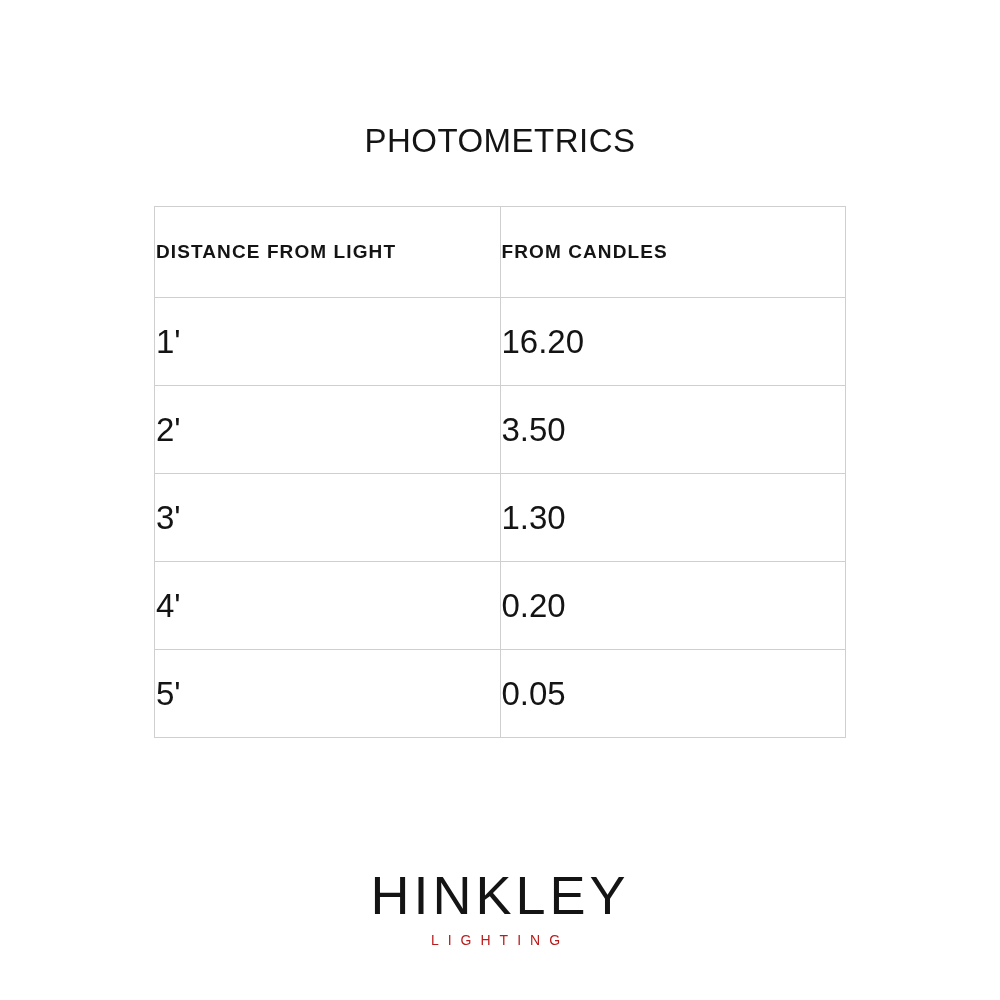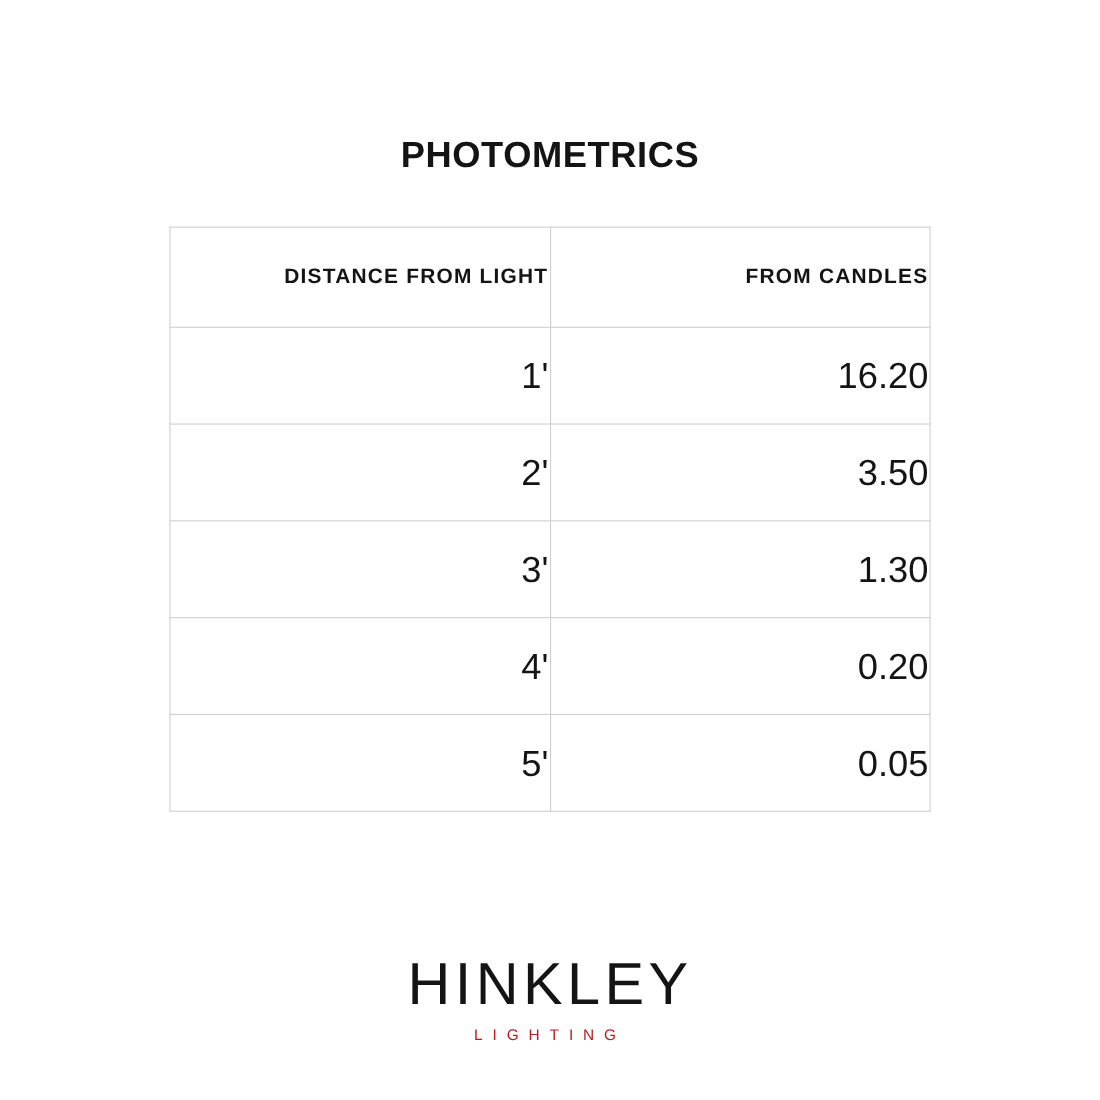--- a/index.html
+++ b/index.html
@@ -20,38 +20,38 @@
     height: 1000px;
     box-sizing: border-box;
     display: flex;
     flex-direction: column;
     align-items: center;
     background: #ffffff;
   }
   .title {
     margin-top: 122px;
     font-size: 33px;
-    font-weight: bold;
+    font-weight: normal;
     letter-spacing: 0.5px;
     color: #141414;
     text-align: center;
   }
   .table-wrap {
     margin-top: 46px;
     width: 692px;
   }
   table.photometrics {
     width: 100%;
     border-collapse: collapse;
     table-layout: fixed;
   }
   table.photometrics th,
   table.photometrics td {
     border: 1px solid #cfcfcf;
-    text-align: right;
+    text-align: left;
     vertical-align: middle;
   }
   table.photometrics th {
     height: 88px;
     font-size: 19px;
     font-weight: bold;
     letter-spacing: 1.1px;
     color: #141414;
   }
   table.photometrics td {

